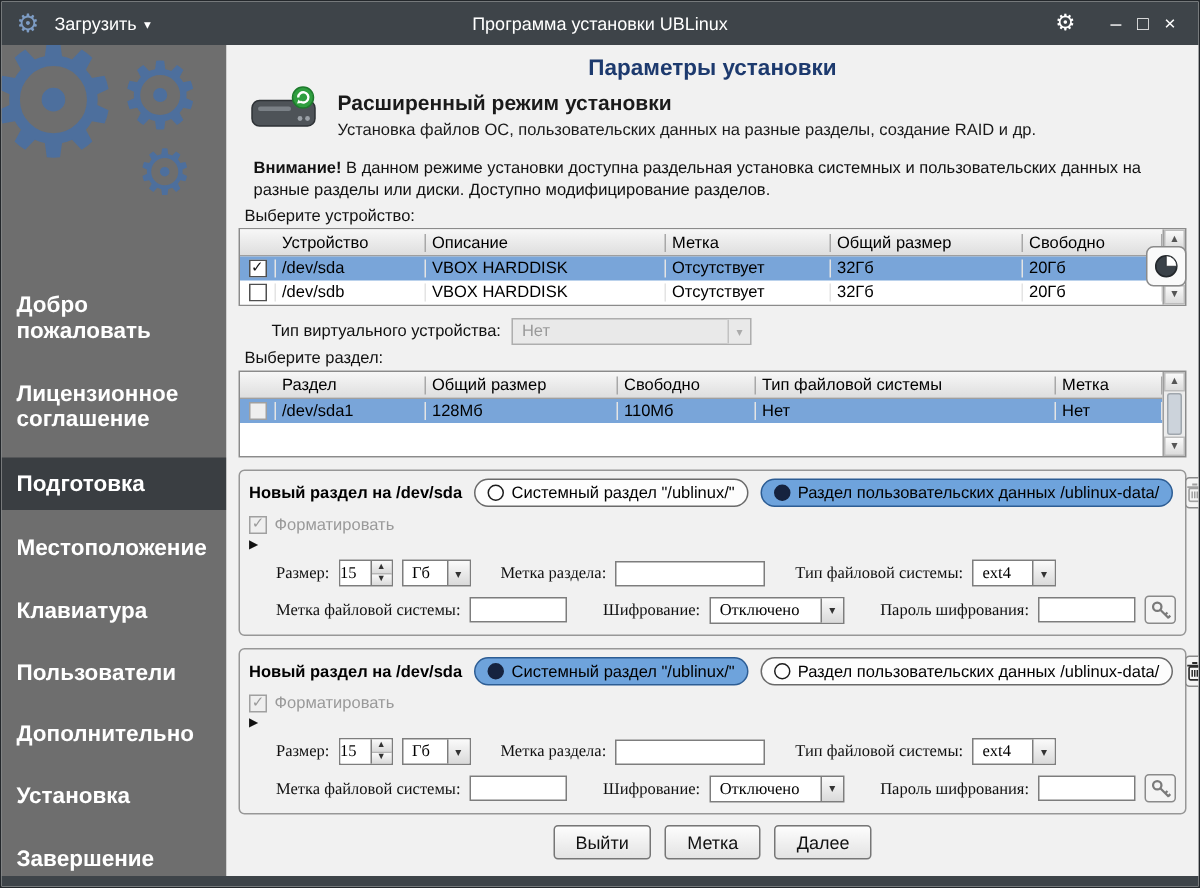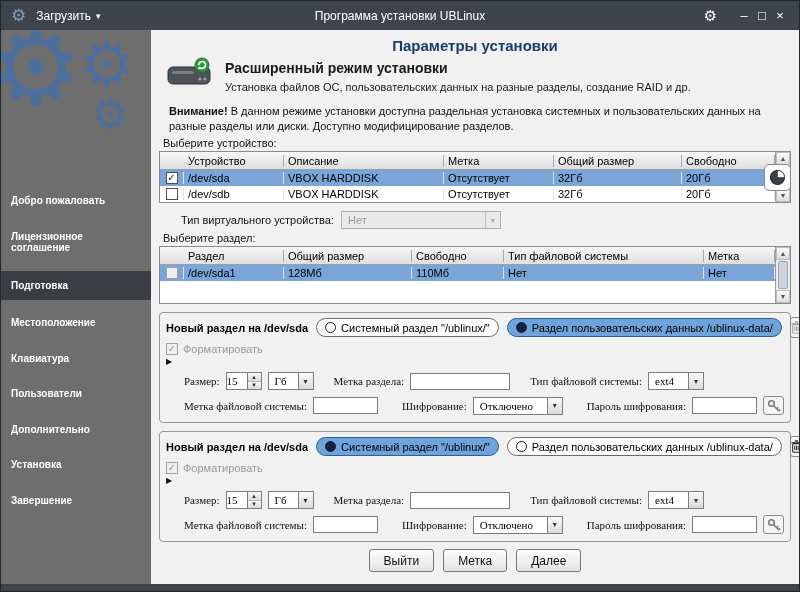--- a/index.html
+++ b/index.html
@@ -23,21 +23,21 @@
   .bottom-frame { flex:0 0 7px; background:#3e4449; }
 
   
   .sidebar { flex:0 0 150px; width:150px; background:#6e6e6e; color:#fff; display:flex; flex-direction:column; overflow:hidden; }
   .gears-art { position:relative; flex:0 0 146px; color:#4d6f9d; overflow:hidden; }
   .gears-art span { position:absolute; line-height:1; }
   .gear-big { font-size:104px; left:-12px; top:-14px; }
   .gear-med { font-size:62px; left:78px; top:4px; }
   .gear-small { font-size:42px; left:90px; top:64px; }
   .nav { flex:1; display:flex; flex-direction:column; gap:10px; padding-top:12px; }
-  .nav-item { font-size:10px; font-weight:bold; padding:7px 26px 7px 10px; line-height:1.15; }
+  .nav-item { font-size:15px; font-weight:bold; padding:7px 26px 7px 10px; line-height:1.15; }
   .nav-item.active { background:#3a3e42; padding-top:9px; padding-bottom:9px; }
 
   
   .content { flex:1; min-width:0; position:relative; padding:2px 8px 0; background:#f1f1f1; overflow:hidden; }
   .page-title { text-align:center; color:#1d3a6e; font-size:15px; font-weight:bold; margin:5px 0 3px; }
   .mode-head { display:flex; gap:10px; margin:2px 0 0 8px; align-items:flex-start; }
   .drive-icon { flex:0 0 48px; }
   .mode-title { font-size:14px; font-weight:bold; color:#1a1a1a; margin-top:3px; }
   .mode-sub { font-size:11px; color:#1a1a1a; margin-top:5px; }
   .warning { font-size:11px; margin:9px 4px 4px 10px; max-width:600px; line-height:1.32; color:#111; }

